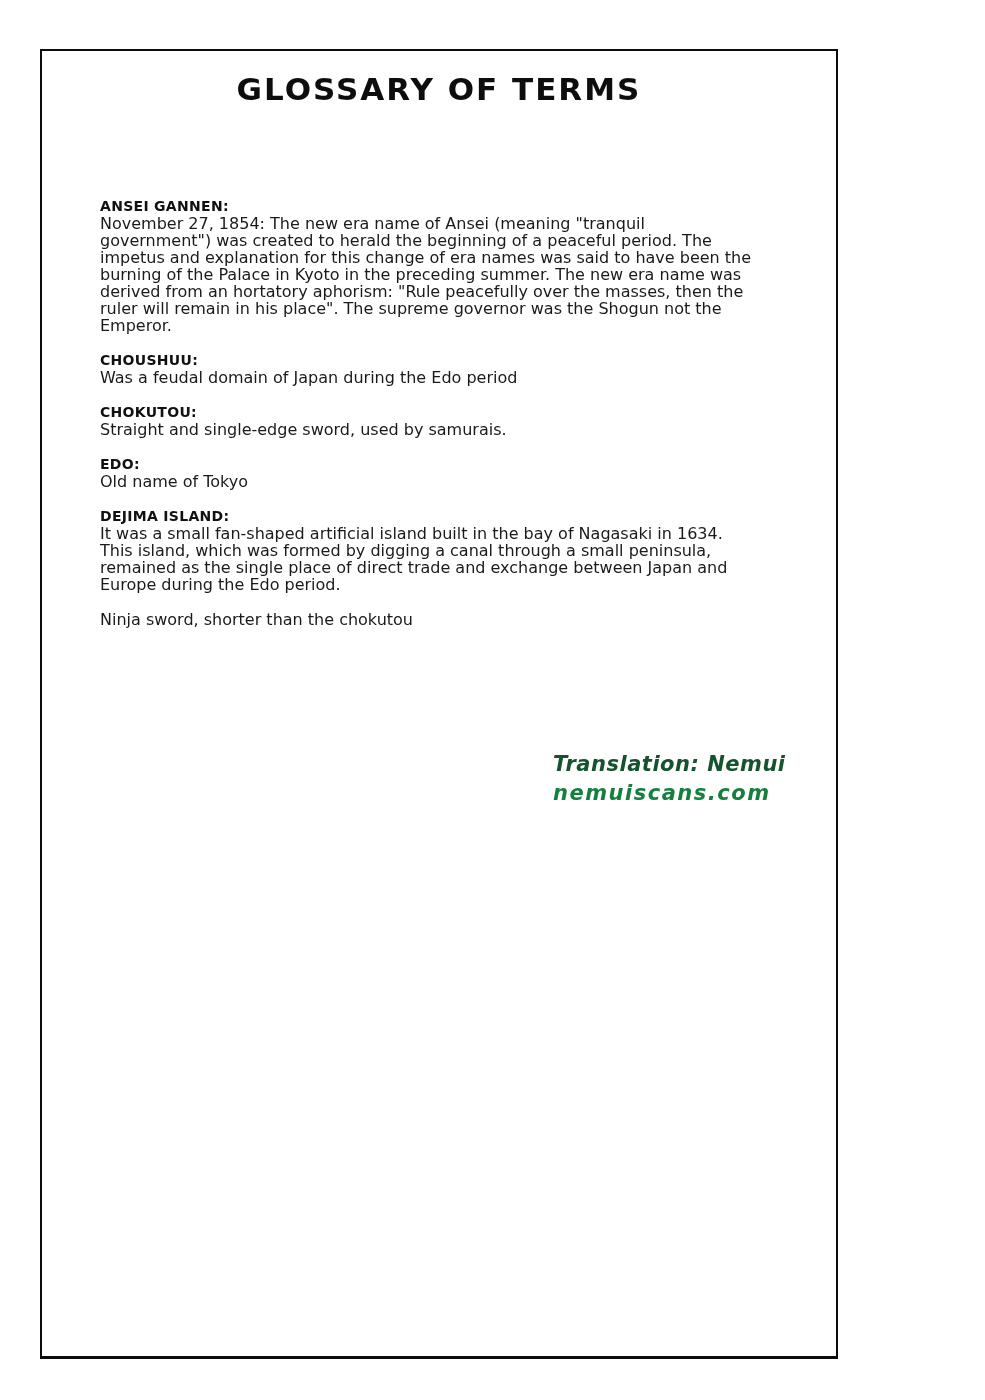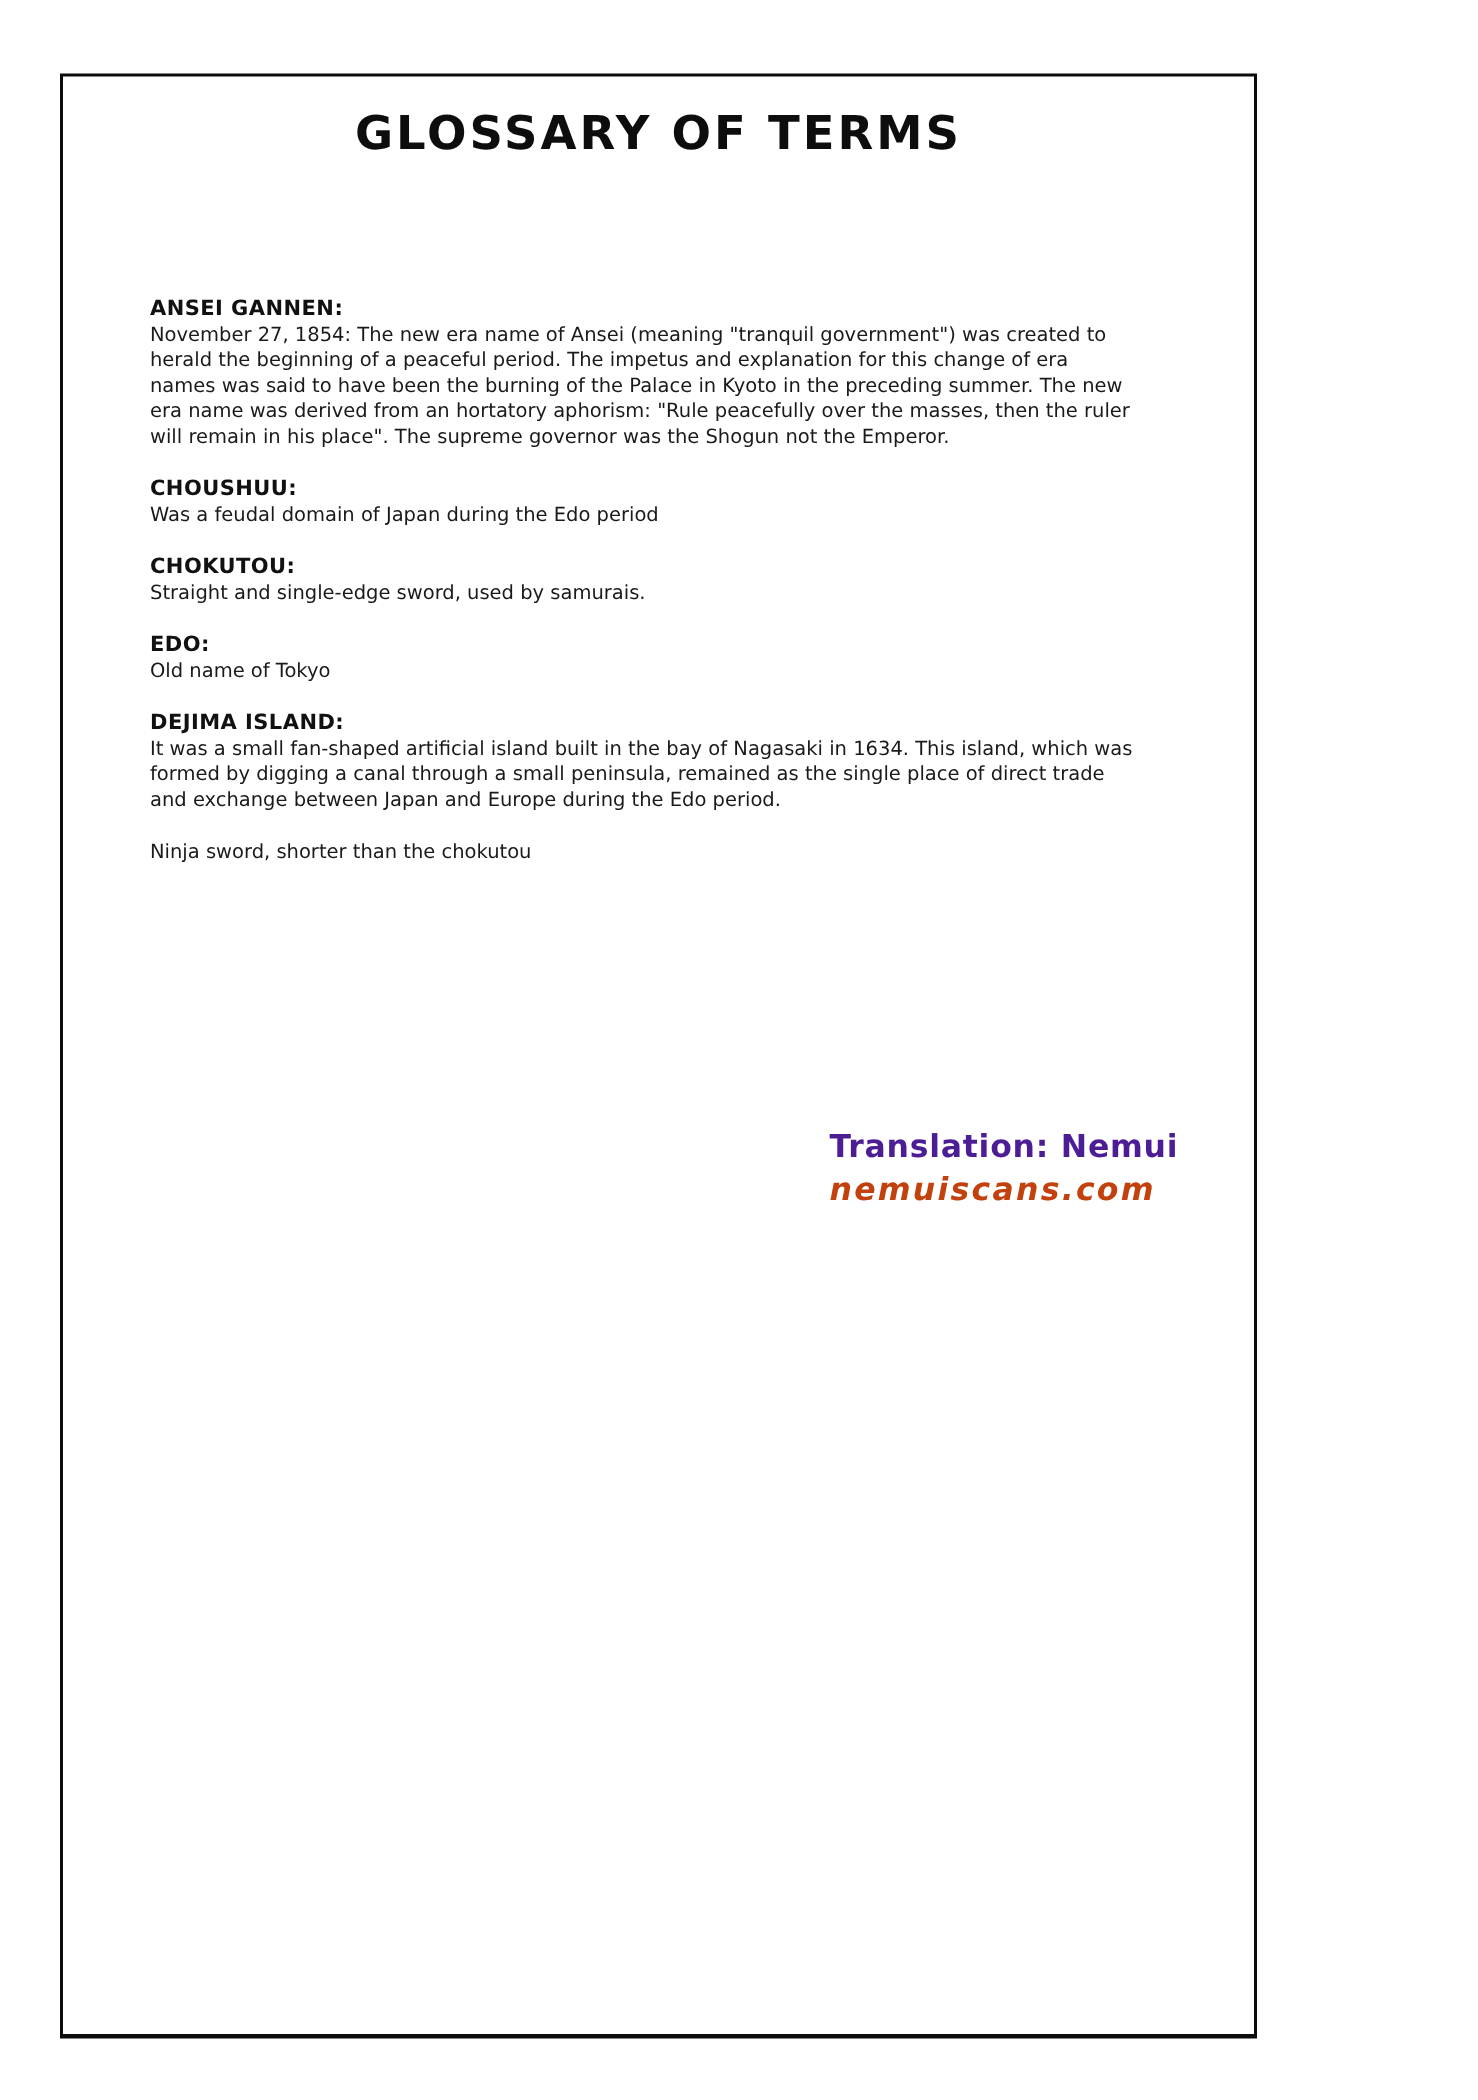--- a/index.html
+++ b/index.html
@@ -44,41 +44,42 @@
     margin: 0 18px 18px 0;
   }
   .term {
     font-size: 14px;
     line-height: 17px;
     font-weight: 700;
     letter-spacing: 0.3px;
     color: #111111;
   }
   .def {
-    font-size: 13px;
+    font-size: 16px;
     line-height: 17px;
     color: #1a1a1a;
   }
   .credits {
     position: absolute;
     left: 511px;
     top: 701px;
   }
   .translation {
     font-size: 21px;
     font-weight: 700;
-    color: #4c1d95;
+    font-style: italic;
+    color: #14532d;
     letter-spacing: 0.5px;
   }
   .website {
     margin-top: 5px;
     font-size: 21px;
     font-weight: 700;
     font-style: italic;
-    color: #c2410c;
+    color: #15803d;
     letter-spacing: 1.5px;
   }
 </style>
 </head>
 <body>
 
 <div class="frame">
 
   <h1 class="title">GLOSSARY OF TERMS</h1>
 

